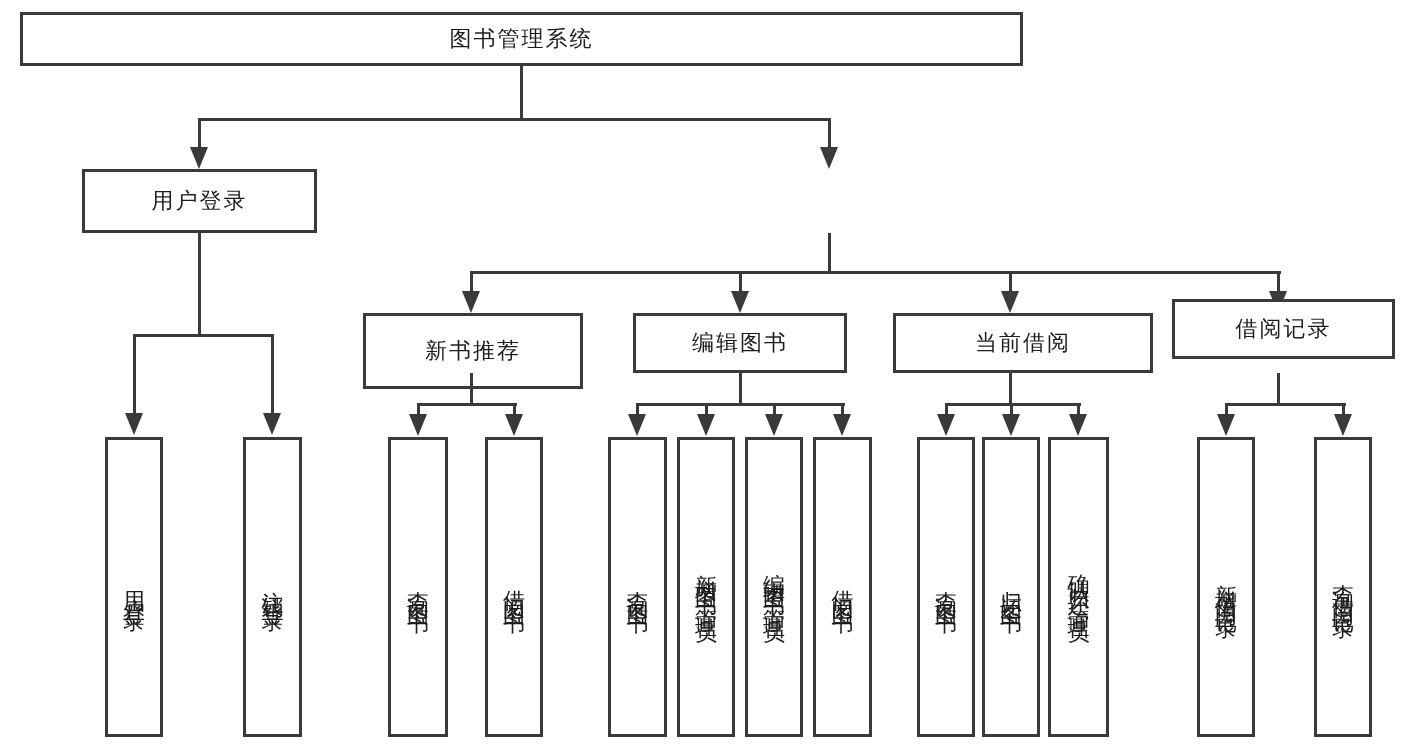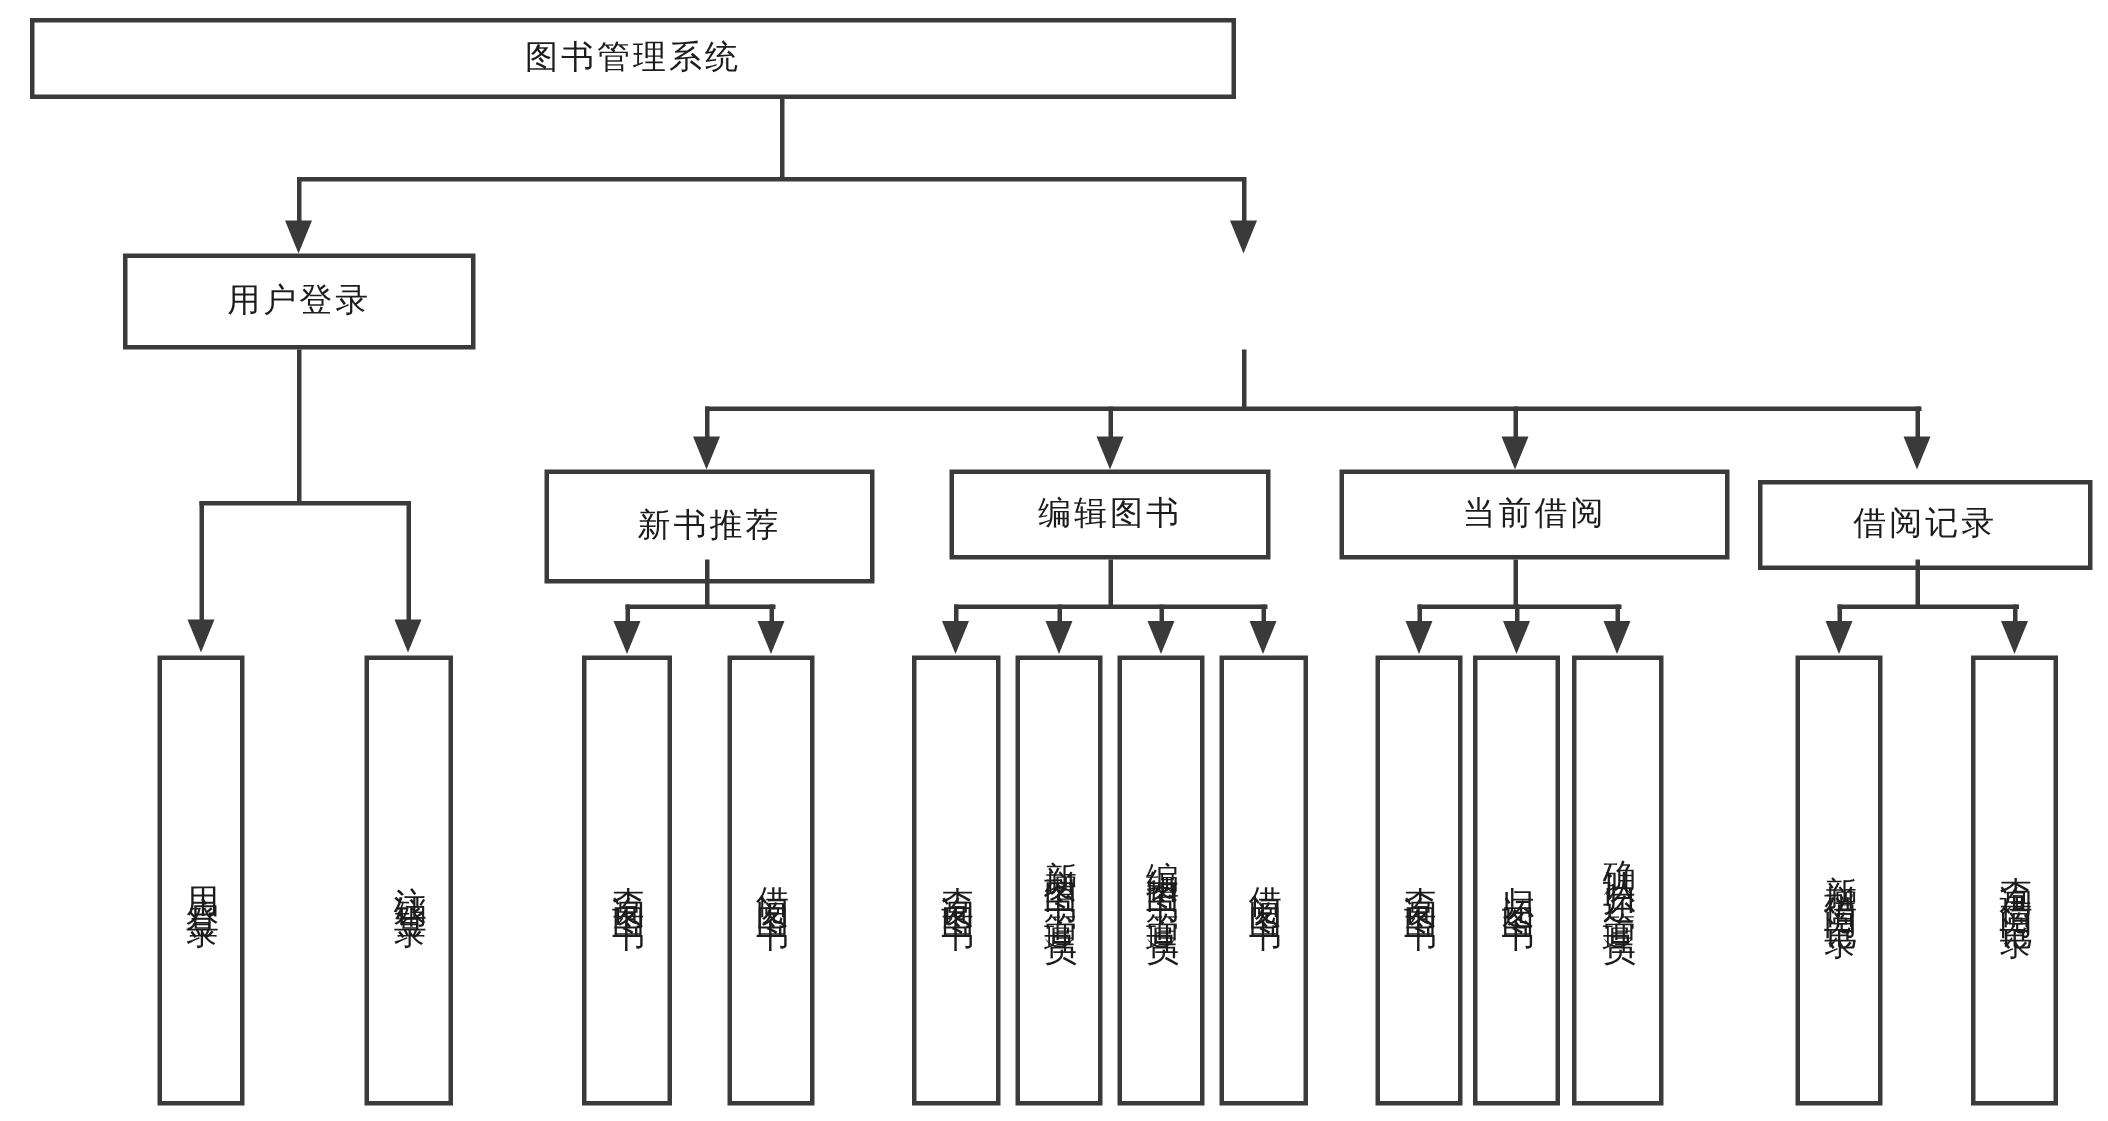--- a/index.html
+++ b/index.html
@@ -38,21 +38,21 @@
     position:absolute;right:8px;bottom:4px;
     color:var(--wm-color);font-size:21px;letter-spacing:1px;
     text-shadow:1px 1px 0 rgba(255,255,255,0.9);
   }
 </style>
 </head>
 <body>
 
 <div class="stage">
 
-  <div class="box" style="left:20px;top:12px;width:804px;height:54px">图书管理系统</div>
+  <div class="box" style="left:20px;top:12px;width:1003px;height:54px">图书管理系统</div>
 
   <div class="vline" style="left:520px;top:66px;height:54px"></div>
   <div class="hline" style="left:198px;top:118px;width:632px"></div>
   <div class="vline" style="left:198px;top:118px;height:30px"></div>
   <div class="arrow" style="left:190px;top:147px"></div>
   <div class="vline" style="left:828px;top:118px;height:30px"></div>
   <div class="arrow" style="left:820px;top:147px"></div>
 
   <div class="box" style="left:82px;top:169px;width:235px;height:64px">用户登录</div>
 
@@ -70,21 +70,21 @@
   <div class="vline" style="left:739px;top:271px;height:21px"></div>
   <div class="arrow" style="left:731px;top:291px"></div>
   <div class="vline" style="left:1009px;top:271px;height:21px"></div>
   <div class="arrow" style="left:1001px;top:291px"></div>
   <div class="vline" style="left:1277px;top:271px;height:21px"></div>
   <div class="arrow" style="left:1269px;top:291px"></div>
 
   <div class="box" style="left:363px;top:313px;width:220px;height:76px">新书推荐</div>
   <div class="box" style="left:633px;top:313px;width:214px;height:60px">编辑图书</div>
   <div class="box" style="left:893px;top:313px;width:260px;height:60px">当前借阅</div>
-  <div class="box" style="left:1172px;top:320px;width:223px;height:60px">借阅记录</div>
+  <div class="box" style="left:1172px;top:299px;width:223px;height:60px">借阅记录</div>
 
   <div class="vline" style="left:470px;top:373px;height:32px"></div>
   <div class="hline" style="left:417px;top:403px;width:100px"></div>
   <div class="vline" style="left:417px;top:403px;height:12px"></div>
   <div class="arrow" style="left:409px;top:414px"></div>
   <div class="vline" style="left:513px;top:403px;height:12px"></div>
   <div class="arrow" style="left:505px;top:414px"></div>
 
   <div class="vline" style="left:739px;top:373px;height:32px"></div>
   <div class="hline" style="left:636px;top:403px;width:209px"></div>

